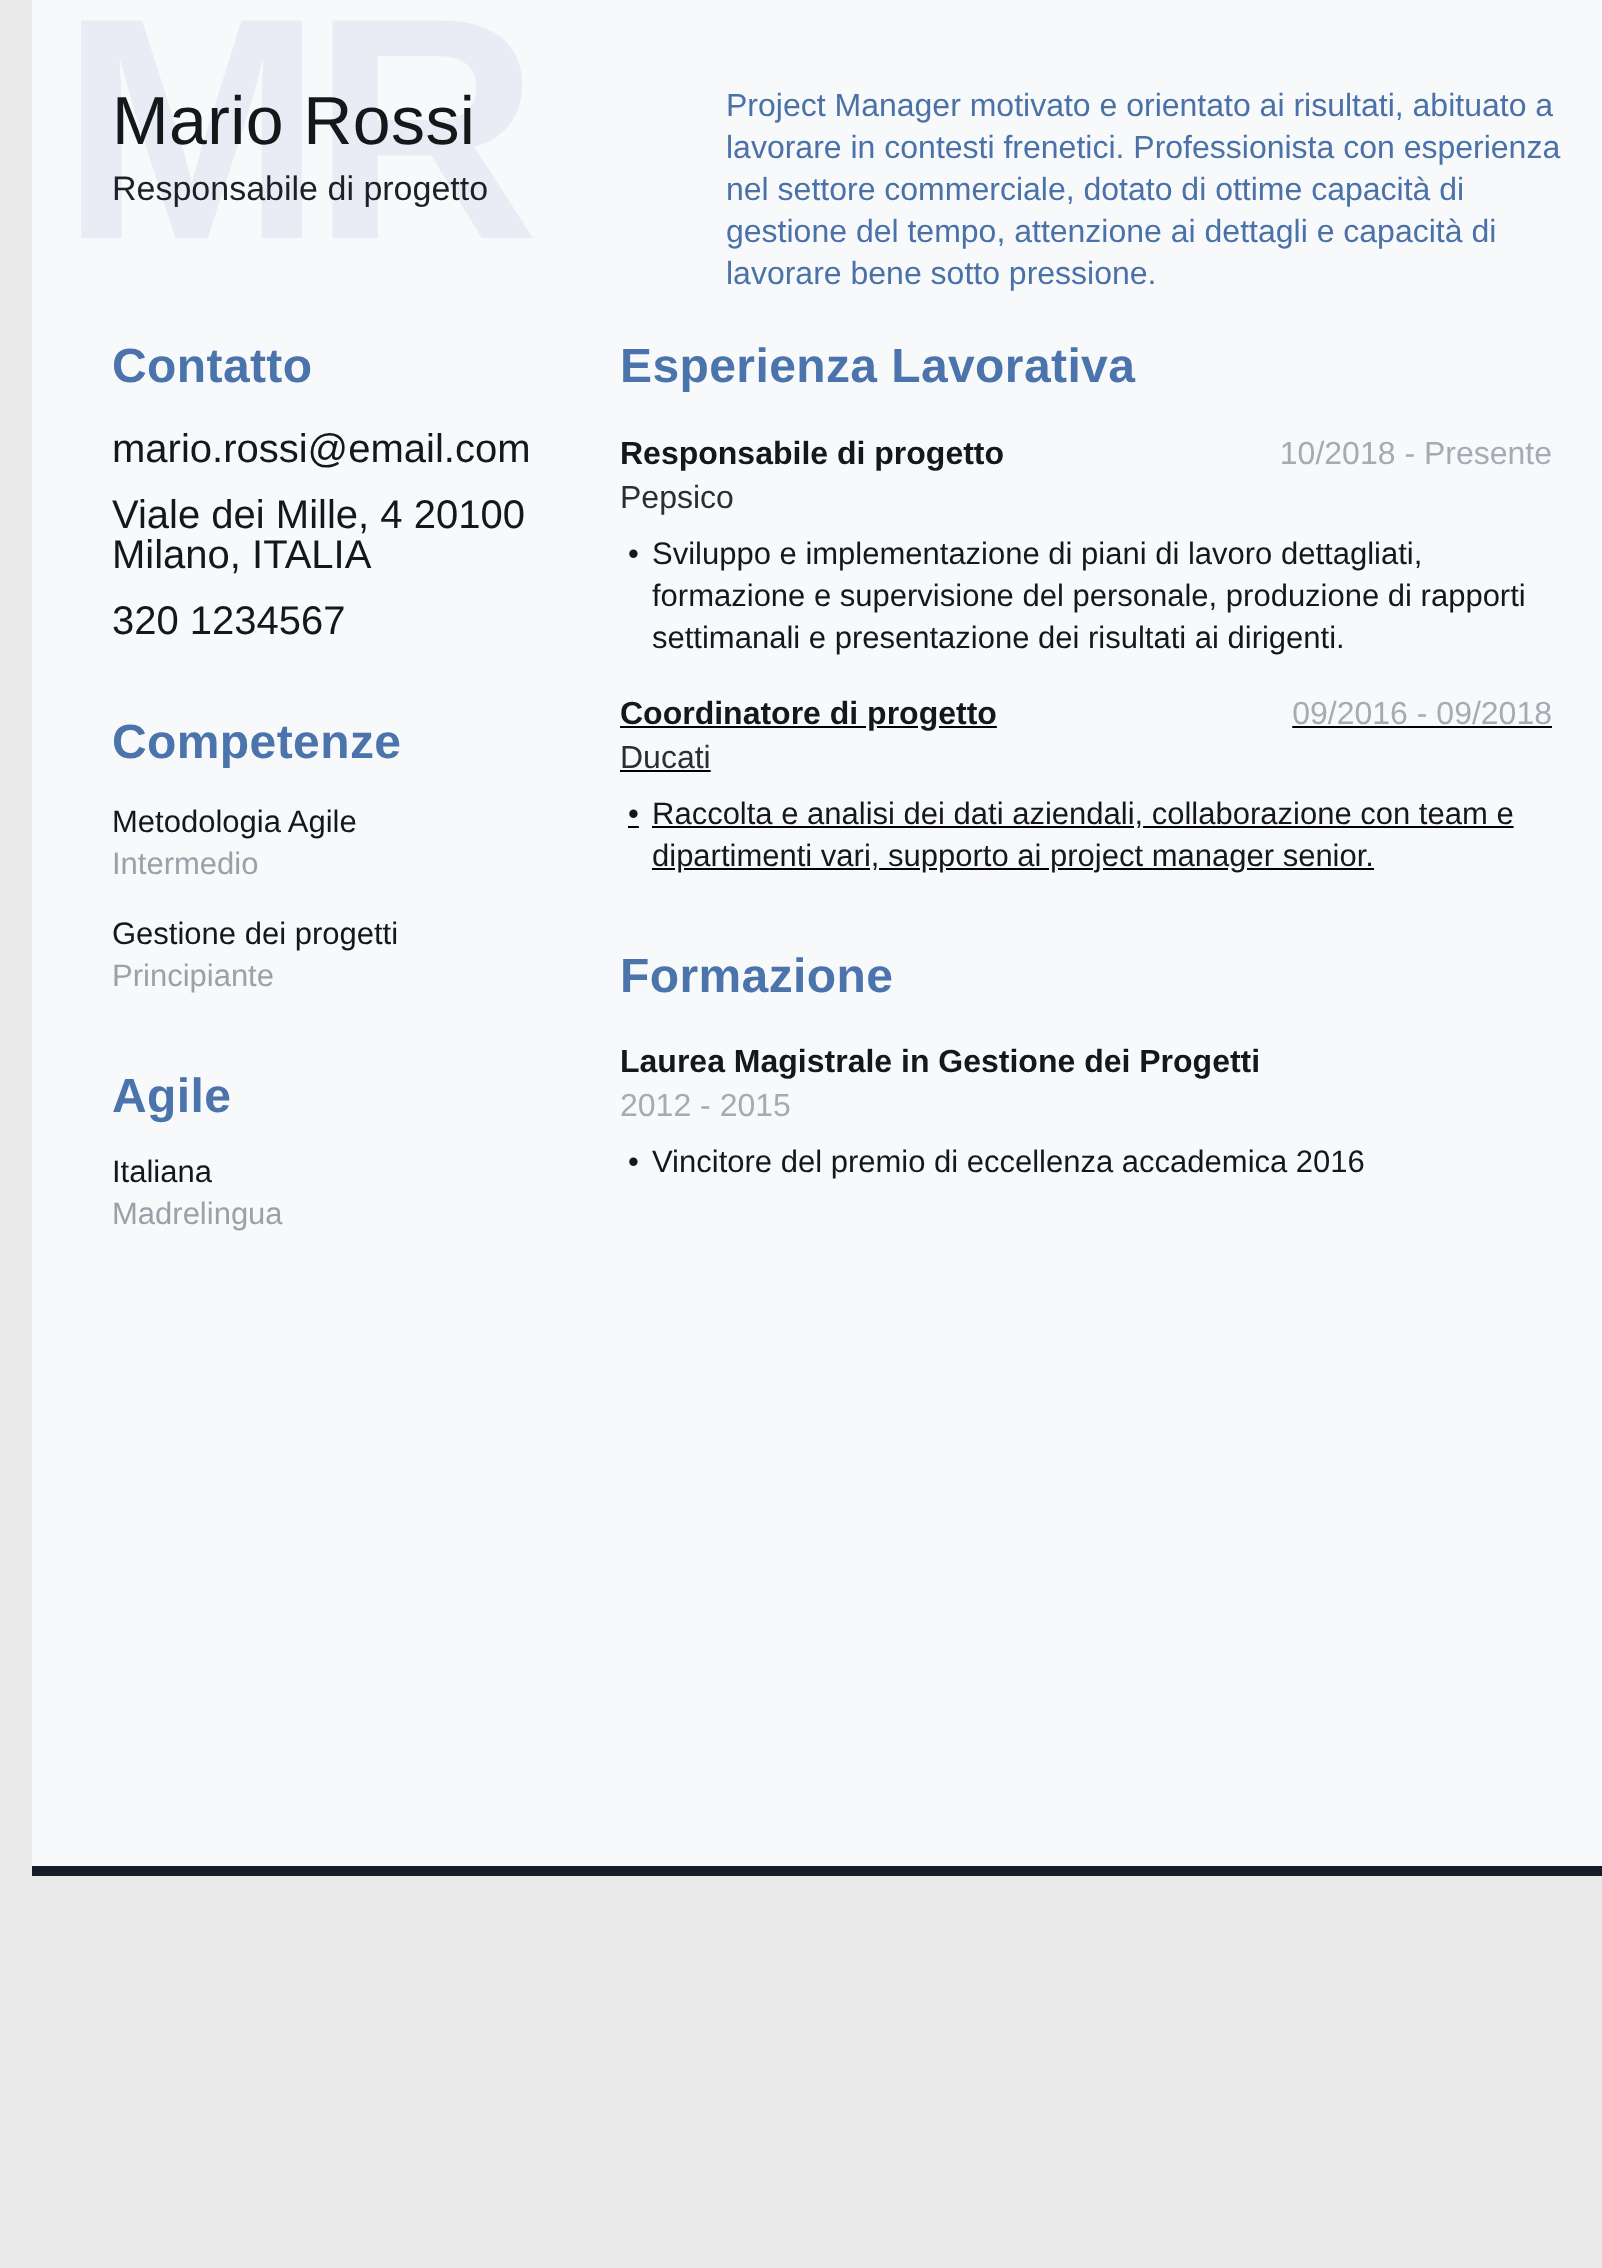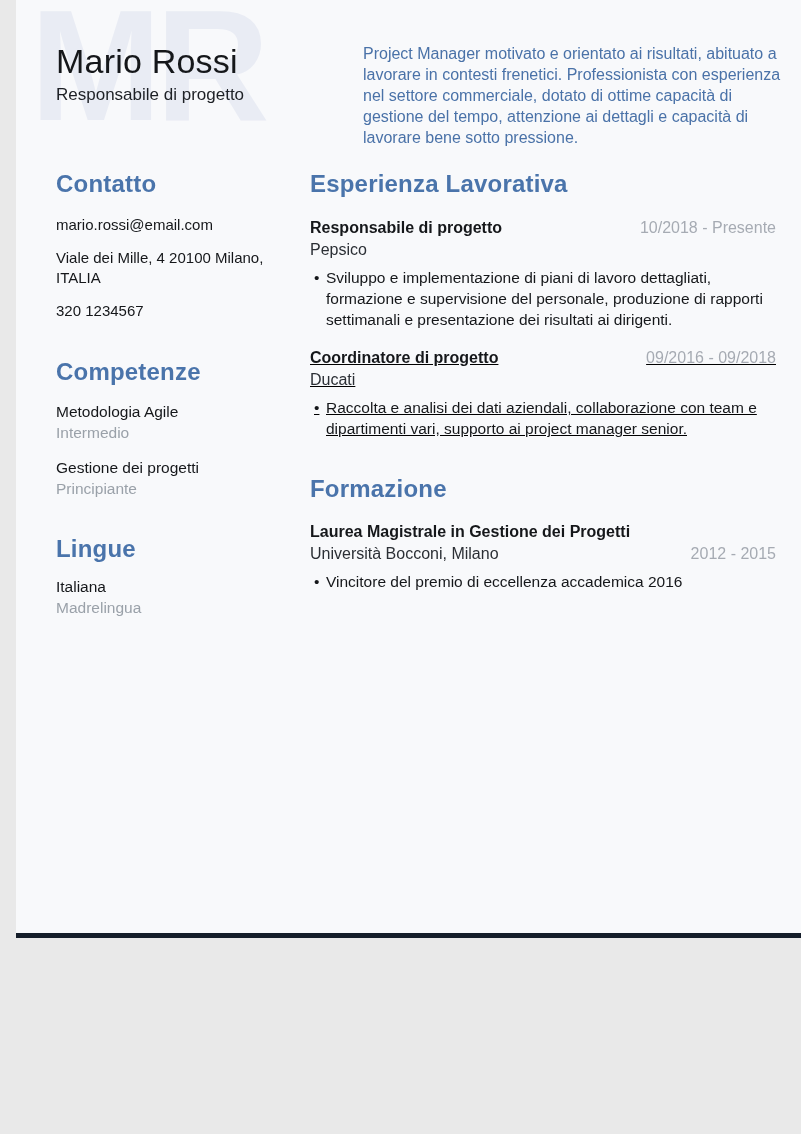--- a/index.html
+++ b/index.html
@@ -62,21 +62,21 @@
   .section-heading {
     font-size: 24px;
     line-height: 28px;
     font-weight: 700;
     color: #4a74ab;
     letter-spacing: 0.2px;
   }
 
   
   .contact-item {
-    font-size: 15px;
+    font-size: 20px;
     line-height: 20px;
     color: #15171a;
     margin-top: 13px;
   }
   .contact-item.first { margin-top: 17px; }
 
   .section-skills { margin-top: 37px; }
   .skill { margin-top: 15px; }
   .skill-name {
     font-size: 15.5px;
@@ -200,21 +200,21 @@
         <div class="skill-name">Metodologia Agile</div>
         <div class="skill-level">Intermedio</div>
       </div>
       <div class="skill">
         <div class="skill-name">Gestione dei progetti</div>
         <div class="skill-level">Principiante</div>
       </div>
     </div>
 
     <div class="section-languages">
-      <div class="section-heading">Lingue</div>
+      <div class="section-heading">Agile</div>
       <div class="skill language">
         <div class="skill-name">Italiana</div>
         <div class="skill-level">Madrelingua</div>
       </div>
     </div>
 
   </div>
 
   <div class="right-col">
 
@@ -249,21 +249,20 @@
         </div>
       </div>
     </div>
 
     <div class="section-education">
       <div class="section-heading">Formazione</div>
 
       <div class="edu">
         <div class="edu-degree">Laurea Magistrale in Gestione dei Progetti</div>
         <div class="edu-row">
-          <div class="edu-school">Università Bocconi, Milano</div>
           <div class="edu-dates">2012 - 2015</div>
         </div>
         <div class="bullet-list">
           <div class="bullet-row">
             <div class="bullet-dot">•</div>
             <div class="bullet-text">Vincitore del premio di eccellenza accademica 2016</div>
           </div>
         </div>
       </div>
     </div>

